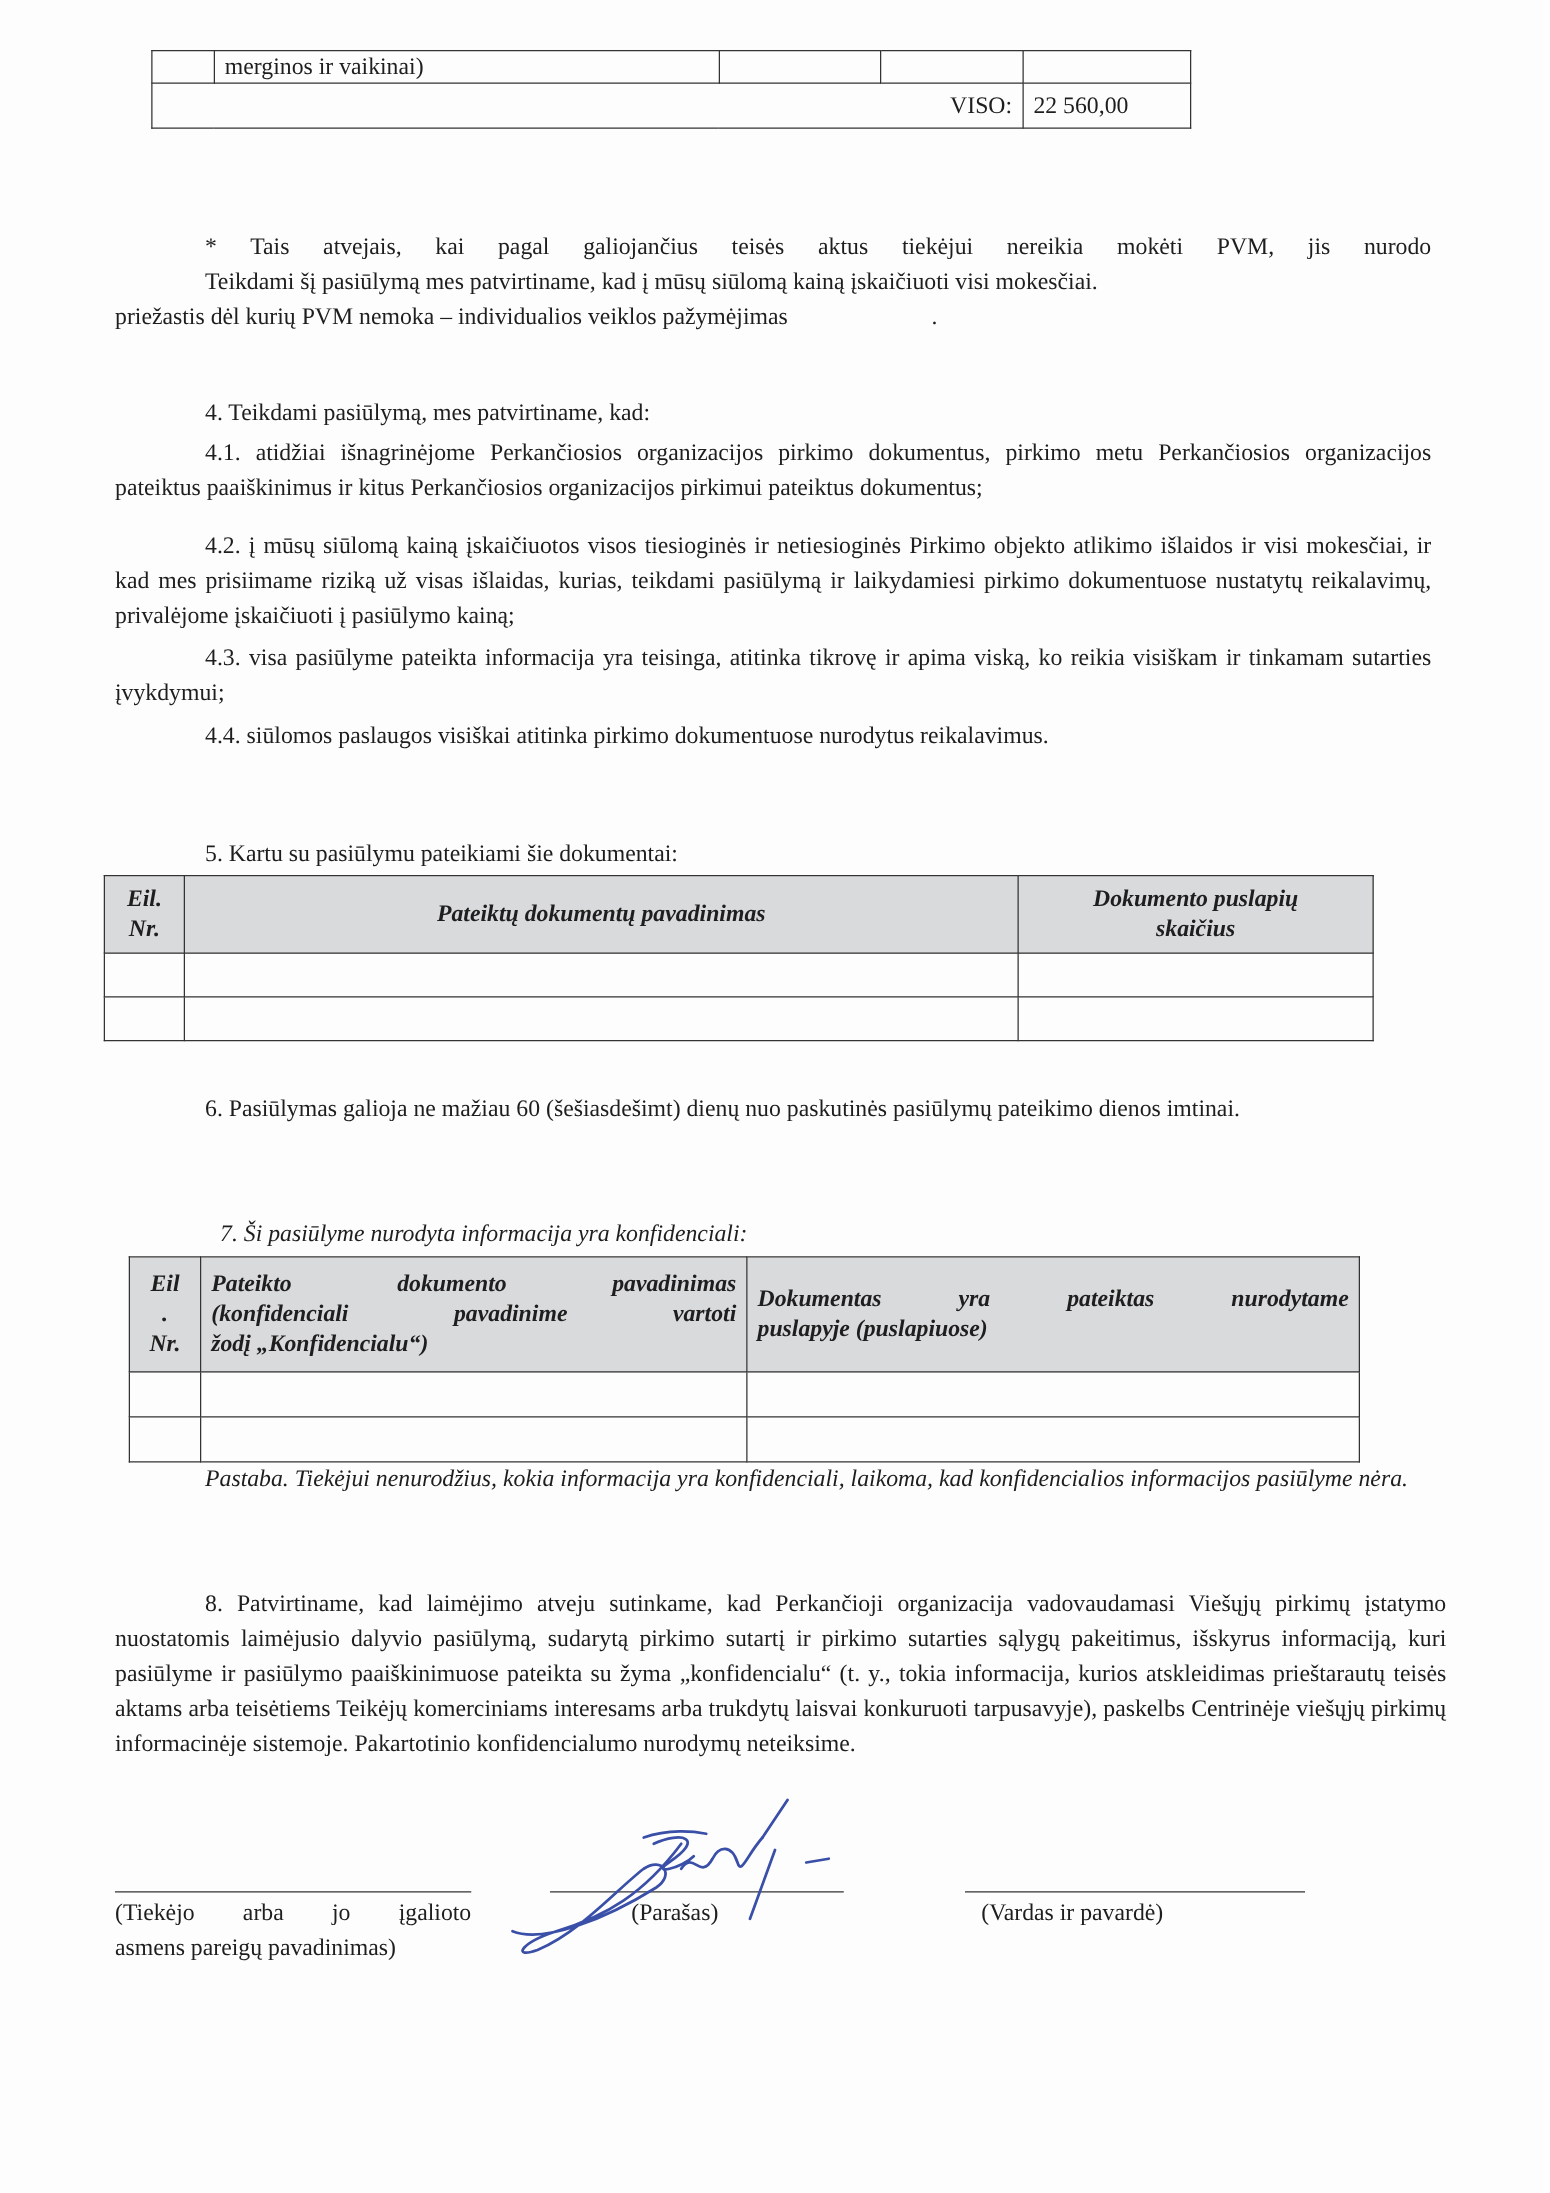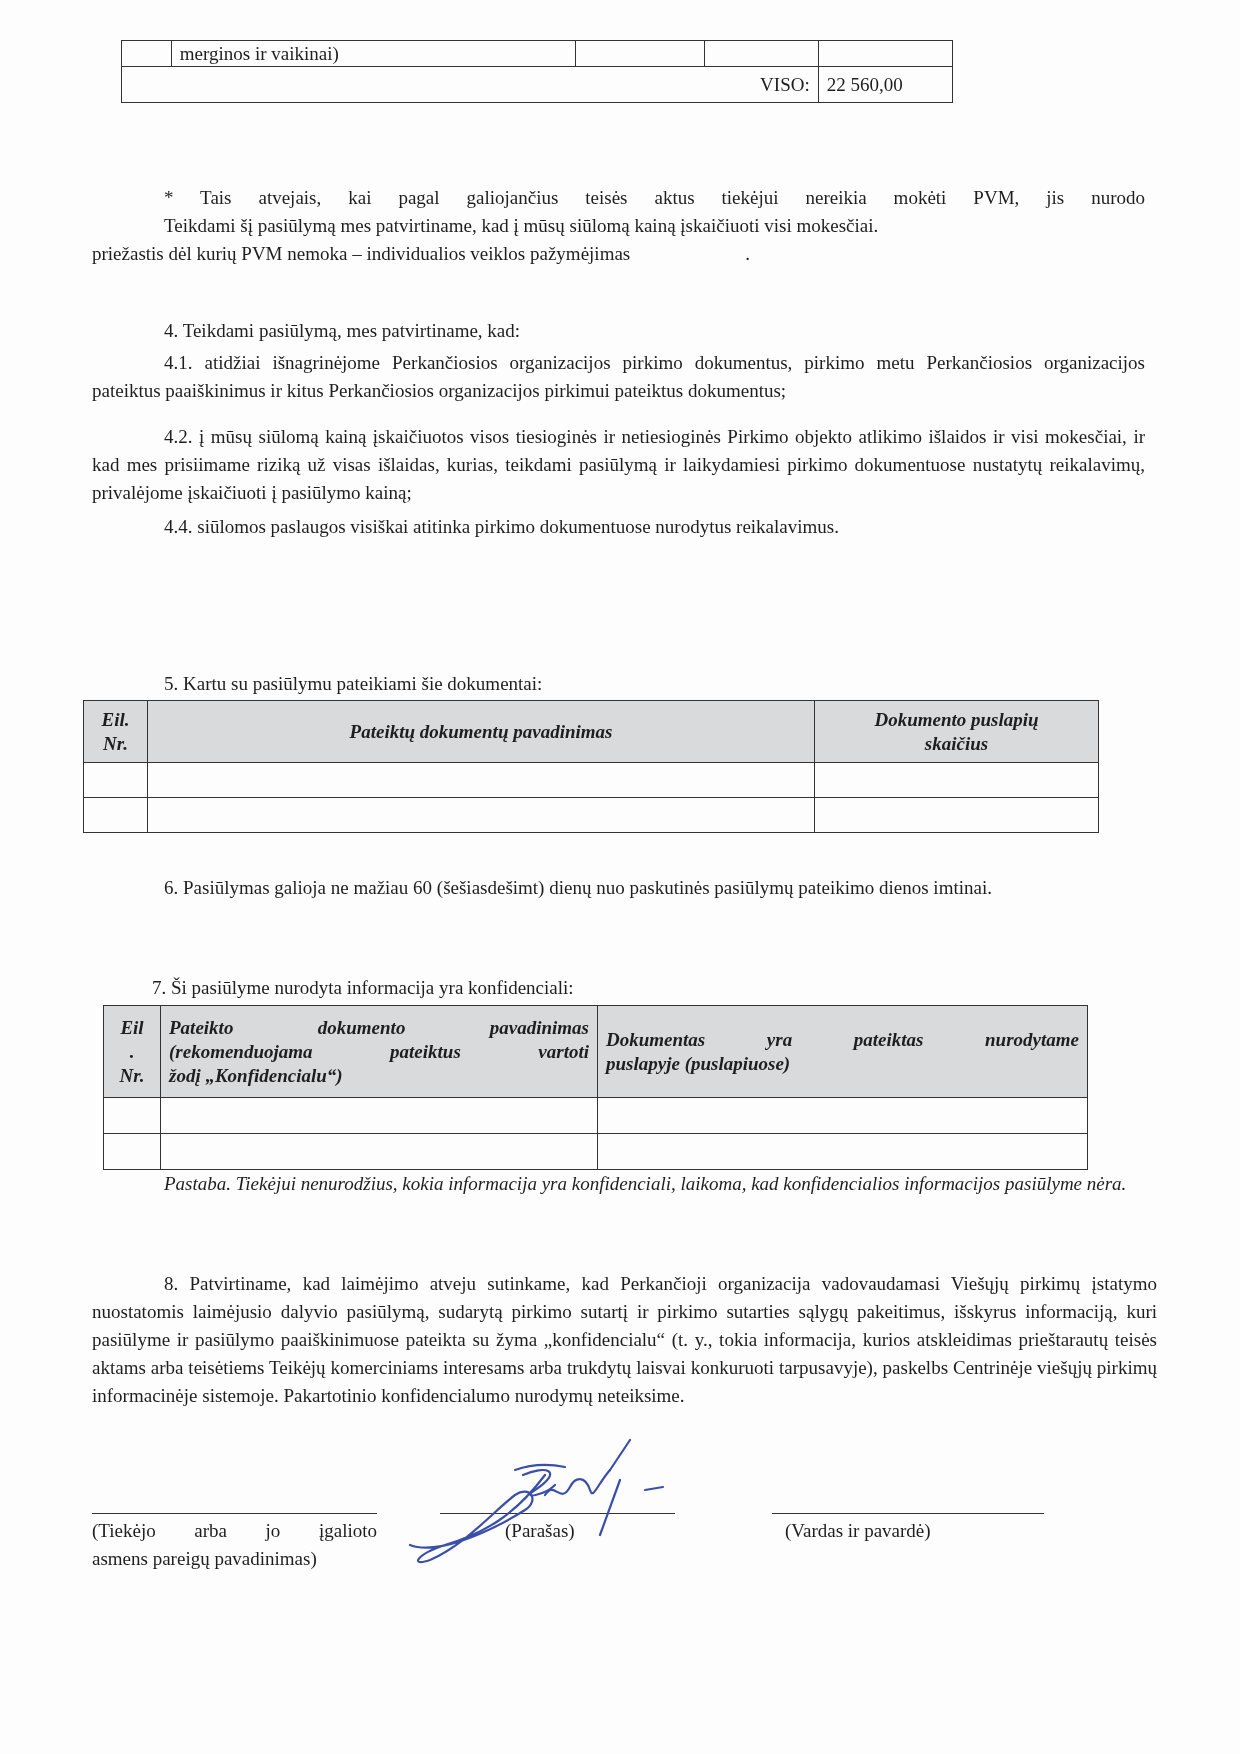--- a/index.html
+++ b/index.html
@@ -39,20 +39,21 @@
 <div class="abs" style="left:92px; top:184px; width:1053px;">
   <p class="line indent" style="text-align-last:justify;">* Tais atvejais, kai pagal galiojančius teisės aktus tiekėjui nereikia mokėti PVM, jis nurodo</p>
   <p class="line indent">Teikdami šį pasiūlymą mes patvirtiname, kad į mūsų siūlomą kainą įskaičiuoti visi mokesčiai.</p>
   <p class="line"><span>priežastis dėl kurių PVM nemoka – individualios veiklos pažymėjimas</span><span style="margin-left:115px;">.</span></p>
 </div>
 
 <div class="abs" style="left:92px; top:317px; width:1053px;">
   <p class="line indent" style="margin-bottom:4px;">4. Teikdami pasiūlymą, mes patvirtiname, kad:</p>
   <p class="line indent" style="margin-bottom:18px;">4.1. atidžiai išnagrinėjome Perkančiosios organizacijos pirkimo dokumentus, pirkimo metu Perkančiosios organizacijos pateiktus paaiškinimus ir kitus Perkančiosios organizacijos pirkimui pateiktus dokumentus;</p>
   <p class="line indent" style="margin-bottom:6px;">4.2. į mūsų siūlomą kainą įskaičiuotos visos tiesioginės ir netiesioginės Pirkimo objekto atlikimo išlaidos ir visi mokesčiai, ir kad mes prisiimame riziką už visas išlaidas, kurias, teikdami pasiūlymą ir laikydamiesi pirkimo dokumentuose nustatytų reikalavimų, privalėjome įskaičiuoti į pasiūlymo kainą;</p>
+  <p class="line indent" style="margin-bottom:6px;">4.3. visa pasiūlyme pateikta informacija yra teisinga, atitinka tikrovę ir apima viską, ko reikia visiškam ir tinkamam sutarties įvykdymui;</p>
   <p class="line indent">4.4. siūlomos paslaugos visiškai atitinka pirkimo dokumentuose nurodytus reikalavimus.</p>
 </div>
 
 <p class="line abs" style="left:164px; top:670px;">5. Kartu su pasiūlymu pateikiami šie dokumentai:</p>
 <table style="left:83px; top:700px; width:1016px;">
   <tbody>
       <tr style="height:62px;">
     <th style="width:47px; text-align:center; line-height:24px;">
       <div>Eil.</div>
       <div>Nr.</div>
@@ -73,32 +74,32 @@
         <td></td>
         <td></td>
   </tr>
 </tbody>
   </table>
 
 <div class="abs" style="left:92px; top:874px; width:1053px;">
   <p class="line indent">6. Pasiūlymas galioja ne mažiau 60 (šešiasdešimt) dienų nuo paskutinės pasiūlymų pateikimo dienos imtinai.</p>
 </div>
 
-<p class="line abs" style="left:152px; top:974px;">7. Ši pasiūlyme nurodyta informacija yra konfidenciali:</p>
+<p class="line abs" style="left:176px; top:974px;font-style:italic;">7. Ši pasiūlyme nurodyta informacija yra konfidenciali:</p>
 <table style="left:103px; top:1005px; width:985px;">
   <tbody>
       <tr style="height:92px;border-radius:22px;">
     <th style="width:40px; text-align:center; line-height:24px; font-size:19px;">
       <div>Eil</div>
       <div>.</div>
       <div>Nr.</div>
     </th>
     <th style="width:420px; text-align:left;">
       <div class="justify-head">Pateikto dokumento pavadinimas</div>
-      <div class="justify-head">(rekomenduojama pateiktus vartoti</div>
+      <div class="justify-head">(konfidenciali pavadinime vartoti</div>
       <div style="line-height:24px;">žodį „Konfidencialu“)</div>
     </th>
     <th style="text-align:left;">
       <div class="justify-head">Dokumentas yra pateiktas nurodytame</div>
       <div style="line-height:24px;">puslapyje (puslapiuose)</div>
     </th>
   </tr>
   <tr style="height:36px;">
     <td></td>
         <td></td>

